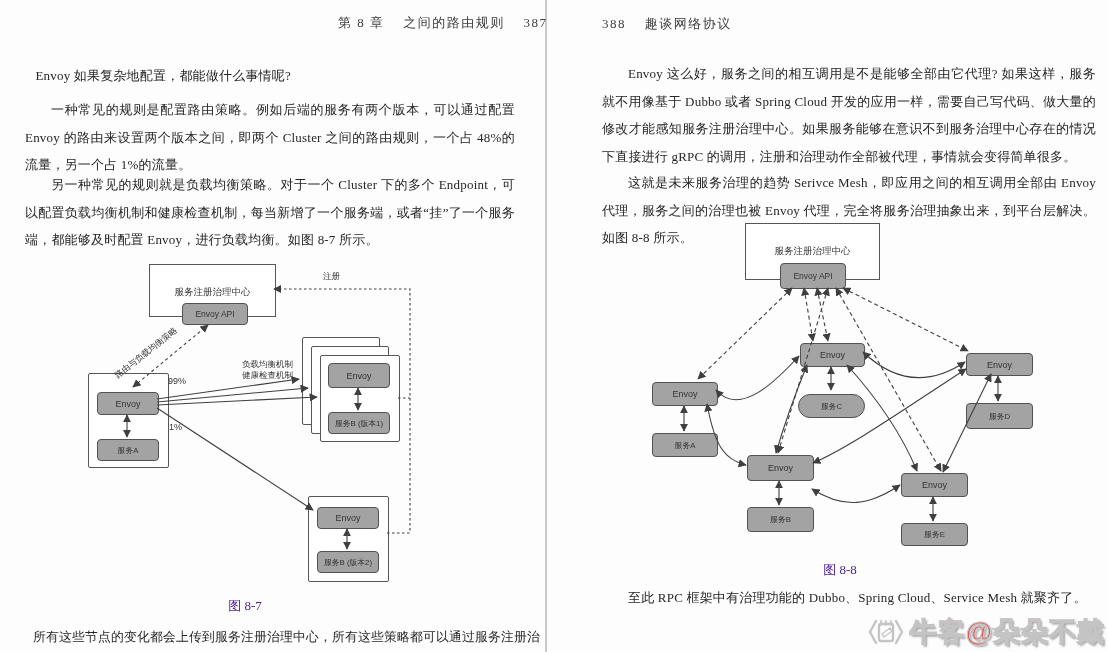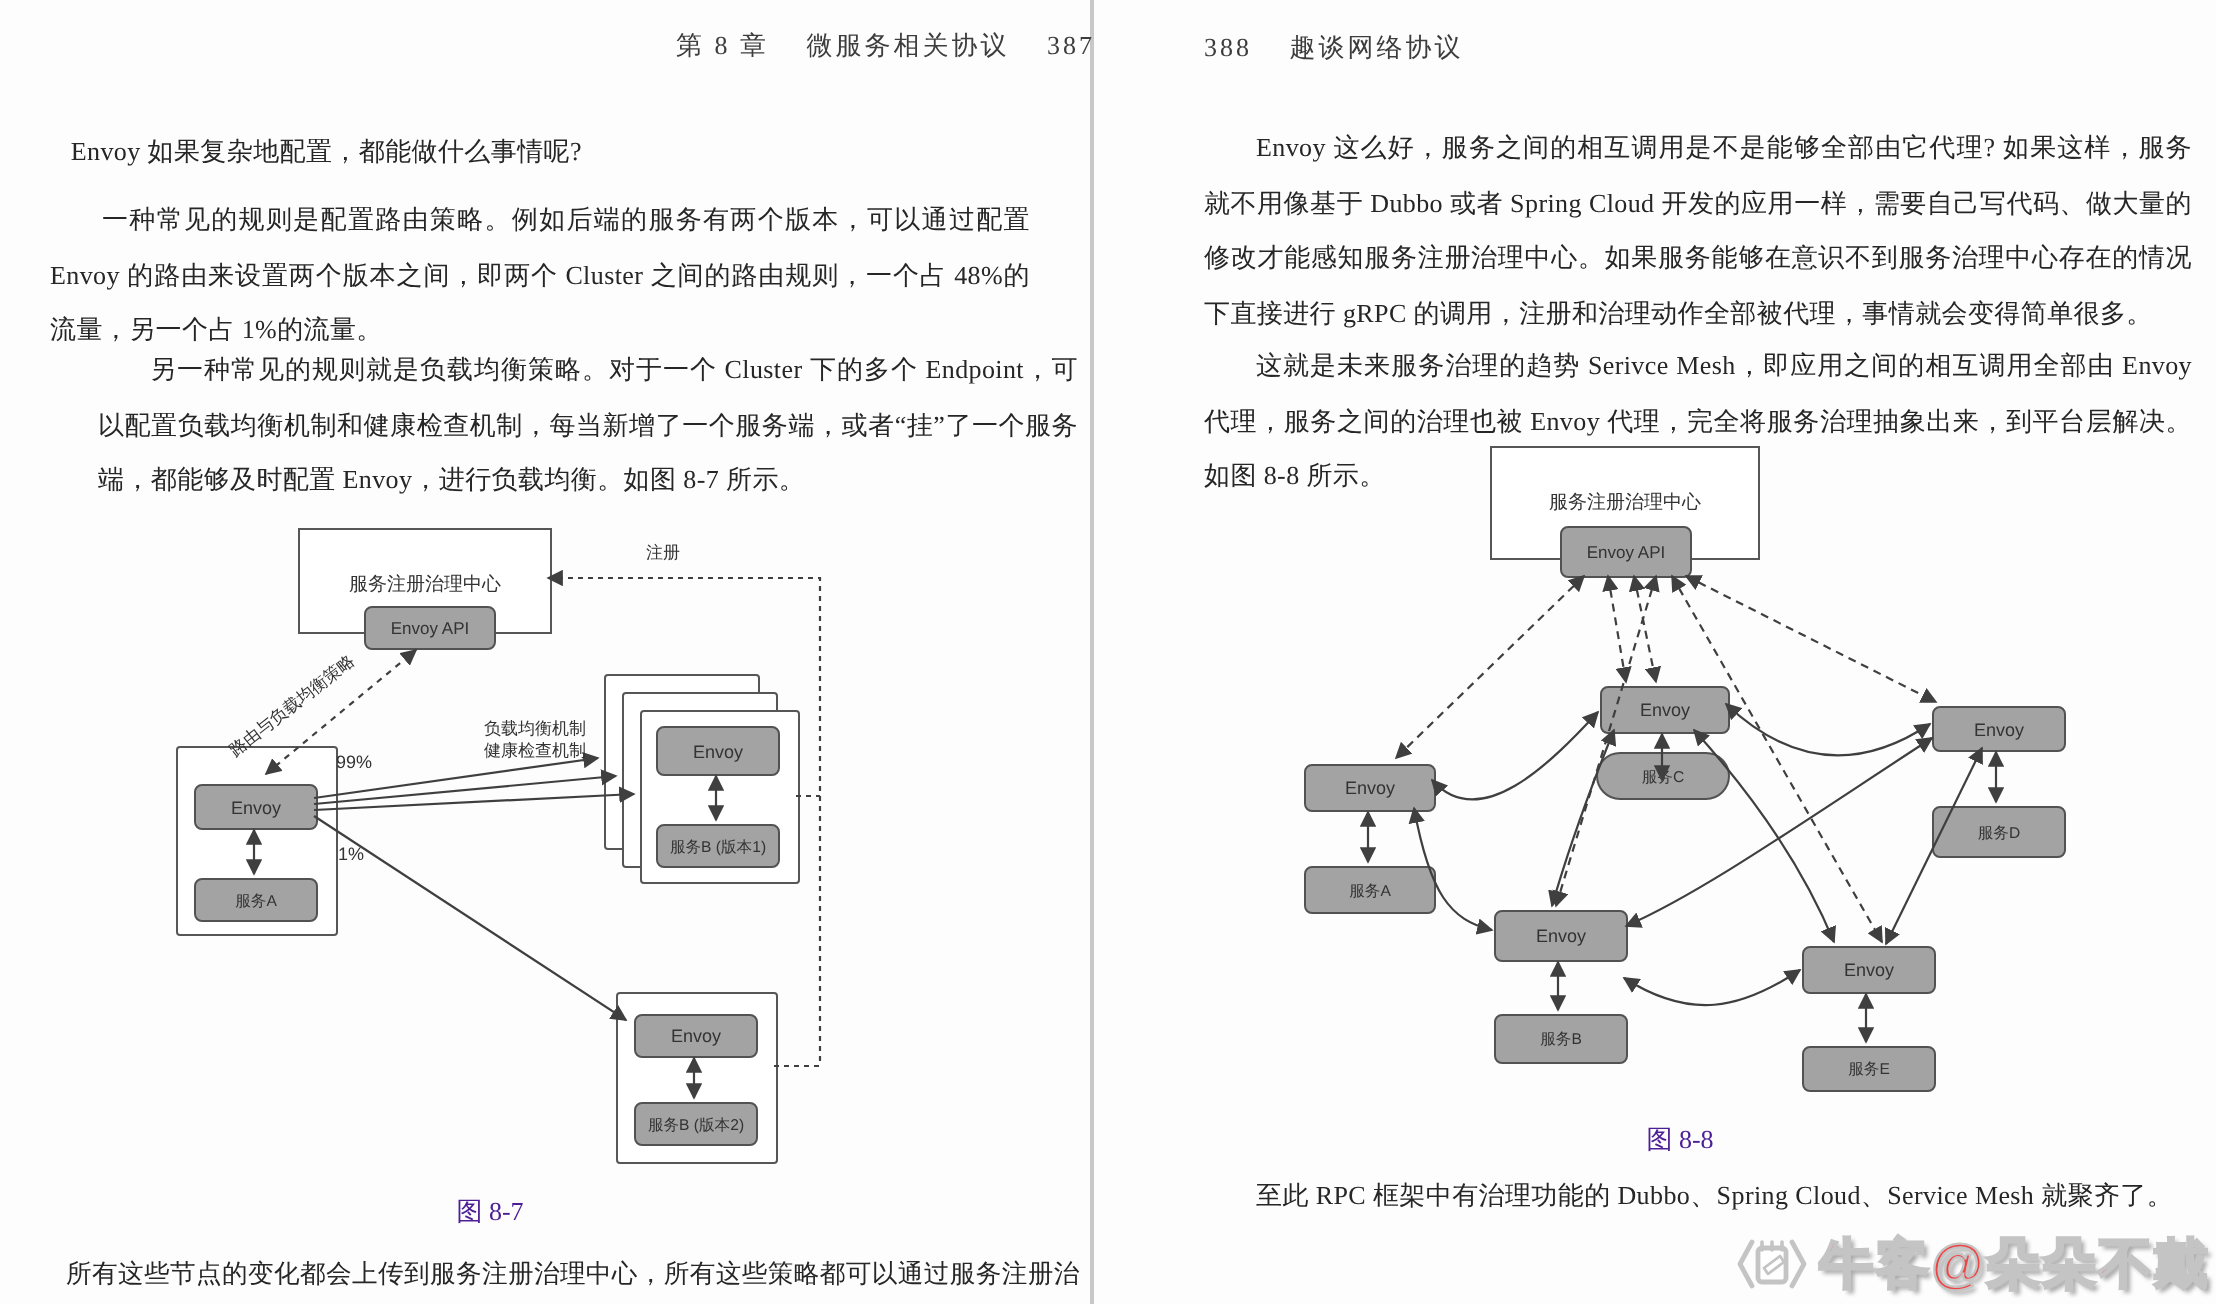--- a/index.html
+++ b/index.html
@@ -31,27 +31,27 @@
         text-shadow:2px 2px 2px rgba(150,150,150,.85);letter-spacing:1px;}
 </style>
 </head>
 <body>
 
 <div id="stage">
   <div class="divider"></div>
 
   <div class="hdr" style="left:338px;top:14px;">
     <span>第 8 章</span>
-    <span>微服务相关协议</span>
+    <span>之间的路由规则</span>
     <span>387</span>
   </div>
 
   <div class="para indent1" style="left:25px;top:62px;width:490px;">Envoy 如果复杂地配置，都能做什么事情呢?</div>
   <div class="para indent2" style="left:25px;top:96px;width:490px;">一种常见的规则是配置路由策略。例如后端的服务有两个版本，可以通过配置 Envoy 的路由来设置两个版本之间，即两个 Cluster 之间的路由规则，一个占 48%的流量，另一个占 1%的流量。</div>
-  <div class="para indent2" style="left:25px;top:171px;width:490px;margin-left:24px;">另一种常见的规则就是负载均衡策略。对于一个 Cluster 下的多个 Endpoint，可以配置负载均衡机制和健康检查机制，每当新增了一个服务端，或者“挂”了一个服务端，都能够及时配置 Envoy，进行负载均衡。如图 8-7 所示。</div>
+  <div class="para indent2" style="left:25px;top:171px;width:490px;">另一种常见的规则就是负载均衡策略。对于一个 Cluster 下的多个 Endpoint，可以配置负载均衡机制和健康检查机制，每当新增了一个服务端，或者“挂”了一个服务端，都能够及时配置 Envoy，进行负载均衡。如图 8-7 所示。</div>
 
   <div class="fig" style="left:30px;top:255px;width:480px;height:340px;">
 
     <div class="grp" style="left:119px;top:9px;width:125px;height:51px;border-radius:0;">
       <div class="reg-label" style="padding-top:2px;">服务注册治理中心</div>
     </div>
     <div class="node" style="left:152px;top:48px;width:64px;height:20px;font-size:8.5px;">Envoy API</div>
 
     <div class="grp" style="left:58px;top:118px;width:79px;height:93px;"></div>
     <div class="node" style="left:67px;top:137px;width:60px;height:21px;">Envoy</div>
@@ -110,21 +110,21 @@
   <div class="para indent2" style="left:602px;top:60px;width:494px;">Envoy 这么好，服务之间的相互调用是不是能够全部由它代理? 如果这样，服务就不用像基于 Dubbo 或者 Spring Cloud 开发的应用一样，需要自己写代码、做大量的修改才能感知服务注册治理中心。如果服务能够在意识不到服务治理中心存在的情况下直接进行 gRPC 的调用，注册和治理动作全部被代理，事情就会变得简单很多。</div>
   <div class="para indent2" style="left:602px;top:169px;width:494px;">这就是未来服务治理的趋势 Serivce Mesh，即应用之间的相互调用全部由 Envoy 代理，服务之间的治理也被 Envoy 代理，完全将服务治理抽象出来，到平台层解决。如图 8-8 所示。</div>
 
   <div class="fig" style="left:600px;top:222px;width:500px;height:335px;">
     <div class="grp" style="left:145px;top:1px;width:133px;height:55px;border-radius:0;">
       <div class="reg-label" style="padding-bottom:8px;">服务注册治理中心</div>
     </div>
     <div class="node" style="left:180px;top:41px;width:64px;height:24px;font-size:8.5px;">Envoy API</div>
 
     <div class="node" style="left:200px;top:121px;width:63px;height:22px;">Envoy</div>
-    <div class="node sm" style="left:198px;top:154px;width:65px;height:22px;border-radius:12px;">服务C</div>
+    <div class="node sm" style="left:198px;top:172px;width:65px;height:22px;border-radius:12px;">服务C</div>
 
     <div class="node" style="left:366px;top:131px;width:65px;height:21px;">Envoy</div>
     <div class="node sm" style="left:366px;top:181px;width:65px;height:24px;">服务D</div>
 
     <div class="node" style="left:52px;top:160px;width:64px;height:22px;">Envoy</div>
     <div class="node sm" style="left:52px;top:211px;width:64px;height:22px;">服务A</div>
 
     <div class="node" style="left:147px;top:233px;width:65px;height:24px;">Envoy</div>
     <div class="node sm" style="left:147px;top:285px;width:65px;height:23px;">服务B</div>
 

